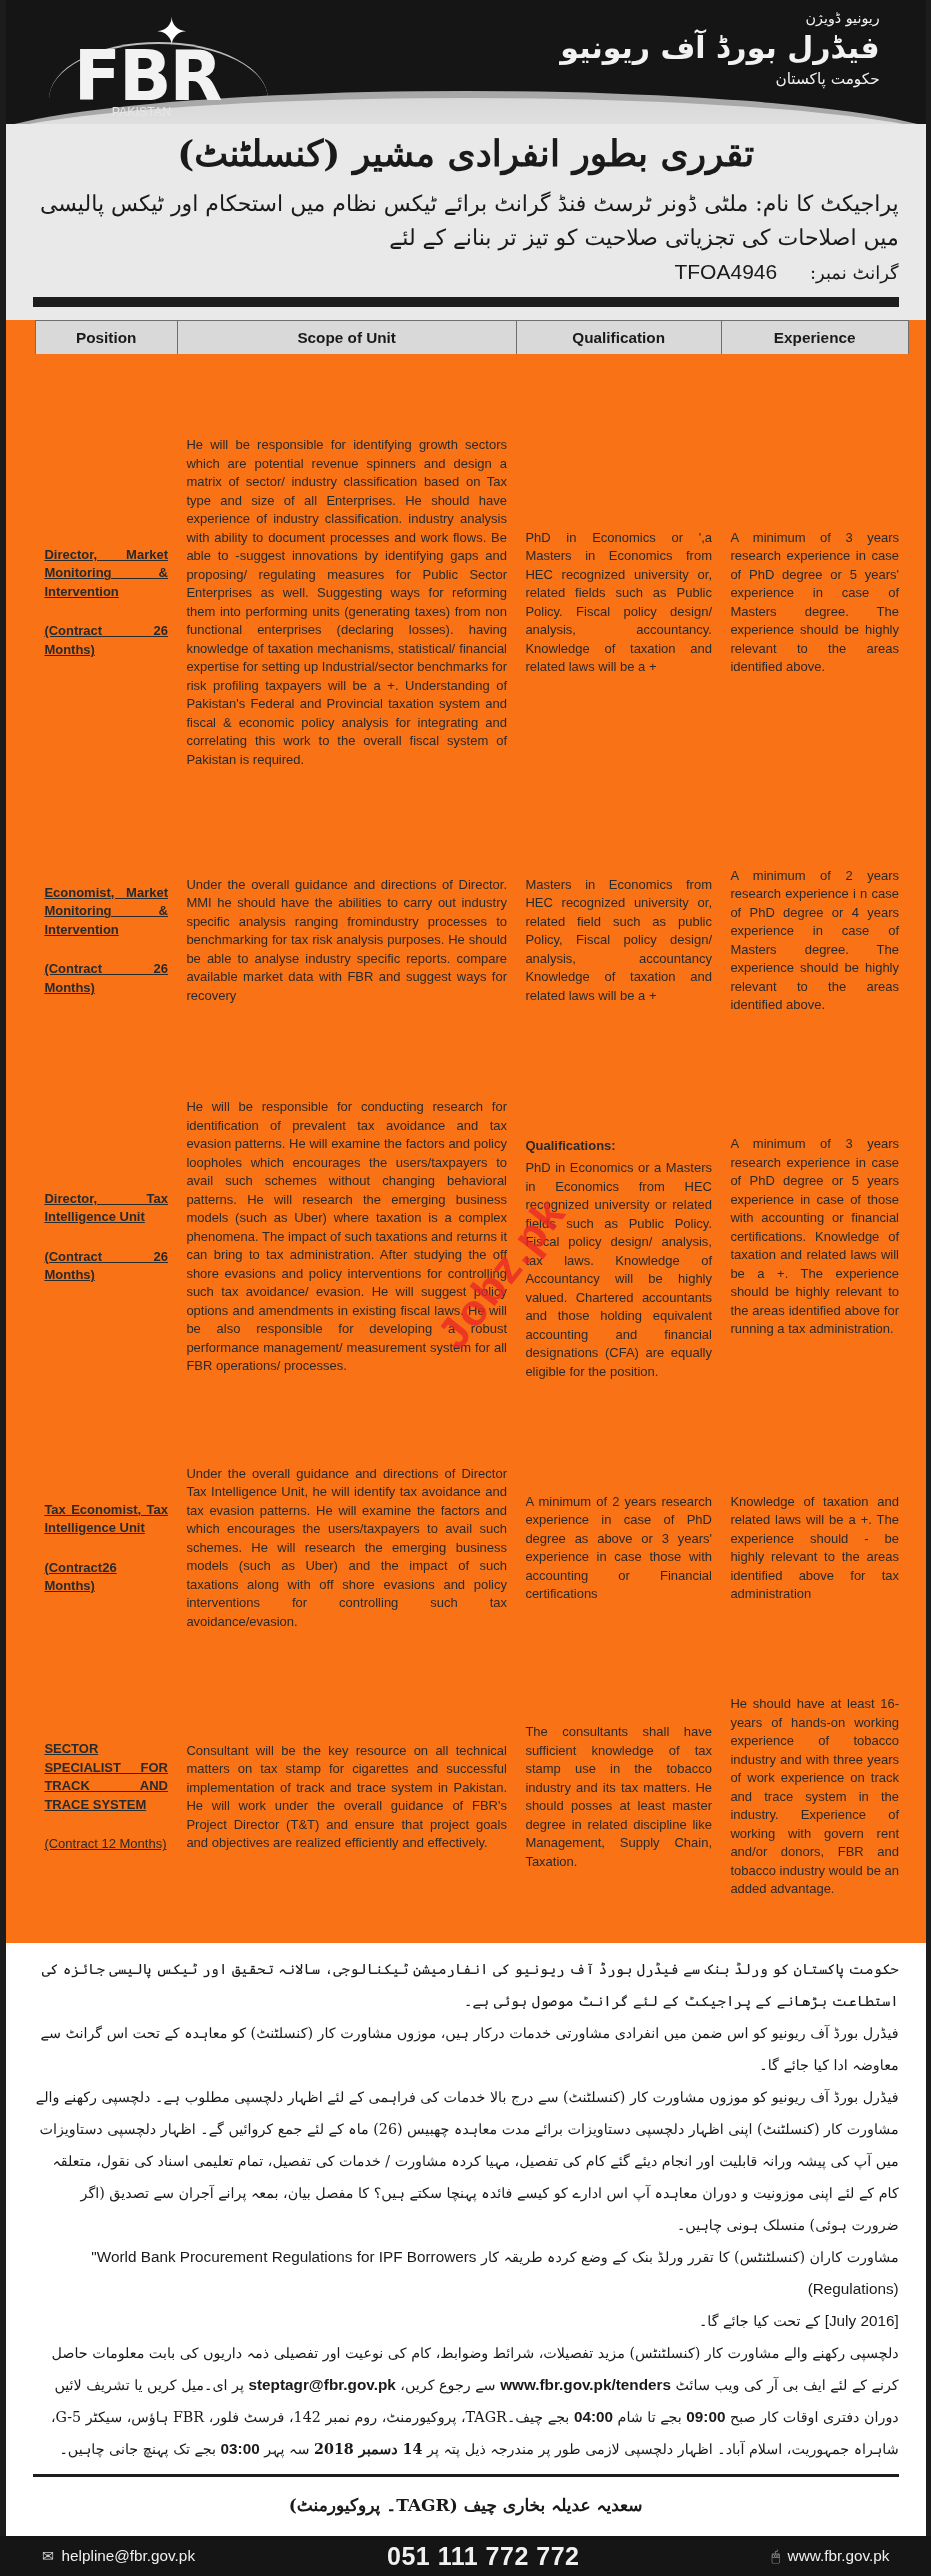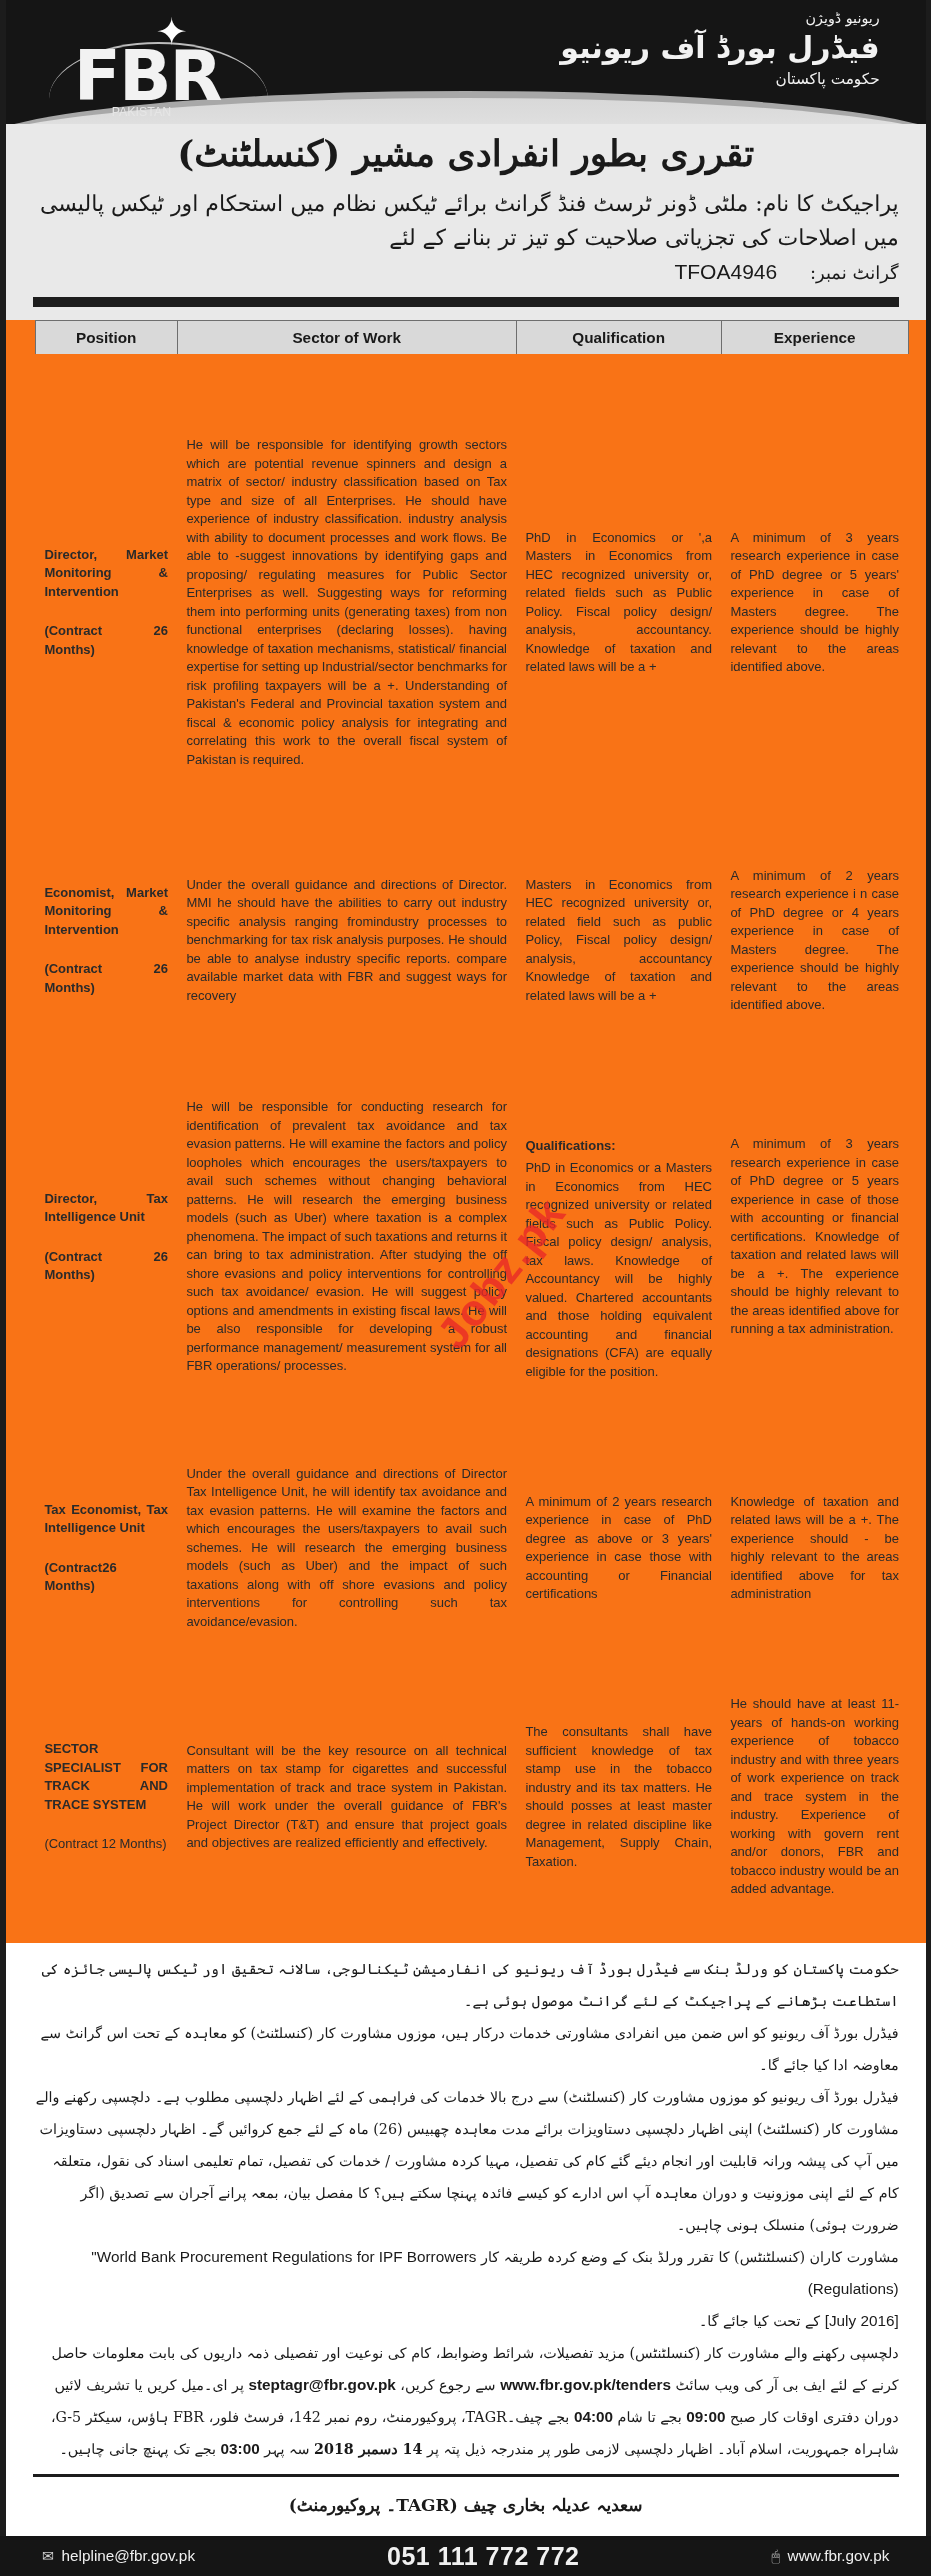--- a/index.html
+++ b/index.html
@@ -161,20 +161,21 @@
     line-height: 18.5px;
     text-align: justify;
     color: #2a2a2a;
   }
   td.position {
     font-weight: bold;
     font-size: 14.3px;
     line-height: 21px;
     text-align: left;
     color: #1a1a1a;
+    text-decoration: underline;
   }
   td.position .contract { display: block; margin-top: 21px; }
   td.position.light .contract { font-weight: normal; }
   td.top { vertical-align: top; }
   .qual-heading { font-weight: bold; display: block; margin-bottom: 3.8px; margin-top: 44px; }
 
   
   .urdu-body {
     padding: 9.5px 27px 0 27px;
     font-size: 14.3px;
@@ -272,21 +273,21 @@
       <table class="posts">
         <colgroup>
             <col class="c1">
             <col class="c2">
             <col class="c3">
             <col class="c4">
           </colgroup>
         <thead>
           <tr>
             <th>Position</th>
-            <th>Sector of Work</th>
+            <th>Scope of Unit</th>
             <th>Qualification</th>
             <th>Experience</th>
           </tr>
         </thead>
         <tbody>
           <tr style="height:493px">
             <td class="position">
               <span>Director, Market Monitoring &amp; Intervention</span>
               <span class="contract">(Contract 26 Months)</span>
             </td>
@@ -324,21 +325,21 @@
             <td>A minimum of 2 years research experience in case of PhD degree as above or 3 years' experience in case those with accounting or Financial certifications</td>
             <td>Knowledge of taxation and related laws will be a +. The experience should - be highly relevant to the areas identified above for tax administration</td>
           </tr>
           <tr style="height:286px">
             <td class="position light top">
               <span>SECTOR SPECIALIST FOR TRACK AND TRACE SYSTEM</span>
               <span class="contract">(Contract 12 Months)</span>
             </td>
             <td class="top">Consultant will be the key resource on all technical matters on tax stamp for cigarettes and successful implementation of track and trace system in Pakistan. He will work under the overall guidance of FBR's Project Director (T&amp;T) and ensure that project goals and objectives are realized efficiently and effectively.</td>
             <td class="top">The consultants shall have sufficient knowledge of tax stamp use in the tobacco industry and its tax matters. He should posses at least master degree in related discipline like Management, Supply Chain, Taxation.</td>
-            <td class="top">He should have at least 11-years of hands-on working experience of tobacco industry and with three years of work experience on track and trace system in the industry. Experience of working with govern rent and/or donors, FBR and tobacco industry would be an added advantage.</td>
+            <td class="top">He should have at least 16-years of hands-on working experience of tobacco industry and with three years of work experience on track and trace system in the industry. Experience of working with govern rent and/or donors, FBR and tobacco industry would be an added advantage.</td>
           </tr>
         </tbody>
       </table>
     </div>
 
     <div class="urdu-body urdu">
       <p>حکومت پاکستان کو ورلڈ بنک سے فیڈرل بورڈ آف ریونیو کی انفارمیشن ٹیکنالوجی، سالانہ تحقیق اور ٹیکس پالیسی جائزہ کی استطاعت بڑھانے کے پراجیکٹ کے لئے گرانٹ موصول ہوئی ہے۔</p>
       <p>فیڈرل بورڈ آف ریونیو کو اس ضمن میں انفرادی مشاورتی خدمات درکار ہیں، موزوں مشاورت کار (کنسلٹنٹ) کو معاہدہ کے تحت اس گرانٹ سے معاوضہ ادا کیا جائے گا۔</p>
       <p>فیڈرل بورڈ آف ریونیو کو موزوں مشاورت کار (کنسلٹنٹ) سے درج بالا خدمات کی فراہمی کے لئے اظہار دلچسپی مطلوب ہے۔ دلچسپی رکھنے والے مشاورت کار (کنسلٹنٹ) اپنی اظہار دلچسپی دستاویزات برائے مدت معاہدہ چھبیس (26) ماہ کے لئے جمع کروائیں گے۔ اظہار دلچسپی دستاویزات میں آپ کی پیشہ ورانہ قابلیت اور انجام دیئے گئے کام کی تفصیل، مہیا کردہ مشاورت / خدمات کی تفصیل، تمام تعلیمی اسناد کی نقول، متعلقہ کام کے لئے اپنی موزونیت و دوران معاہدہ آپ اس ادارے کو کیسے فائدہ پہنچا سکتے ہیں؟ کا مفصل بیان، بمعہ پرانے آجران سے تصدیق (اگر ضرورت ہوئی) منسلک ہونی چاہیں۔</p>
       <p>

